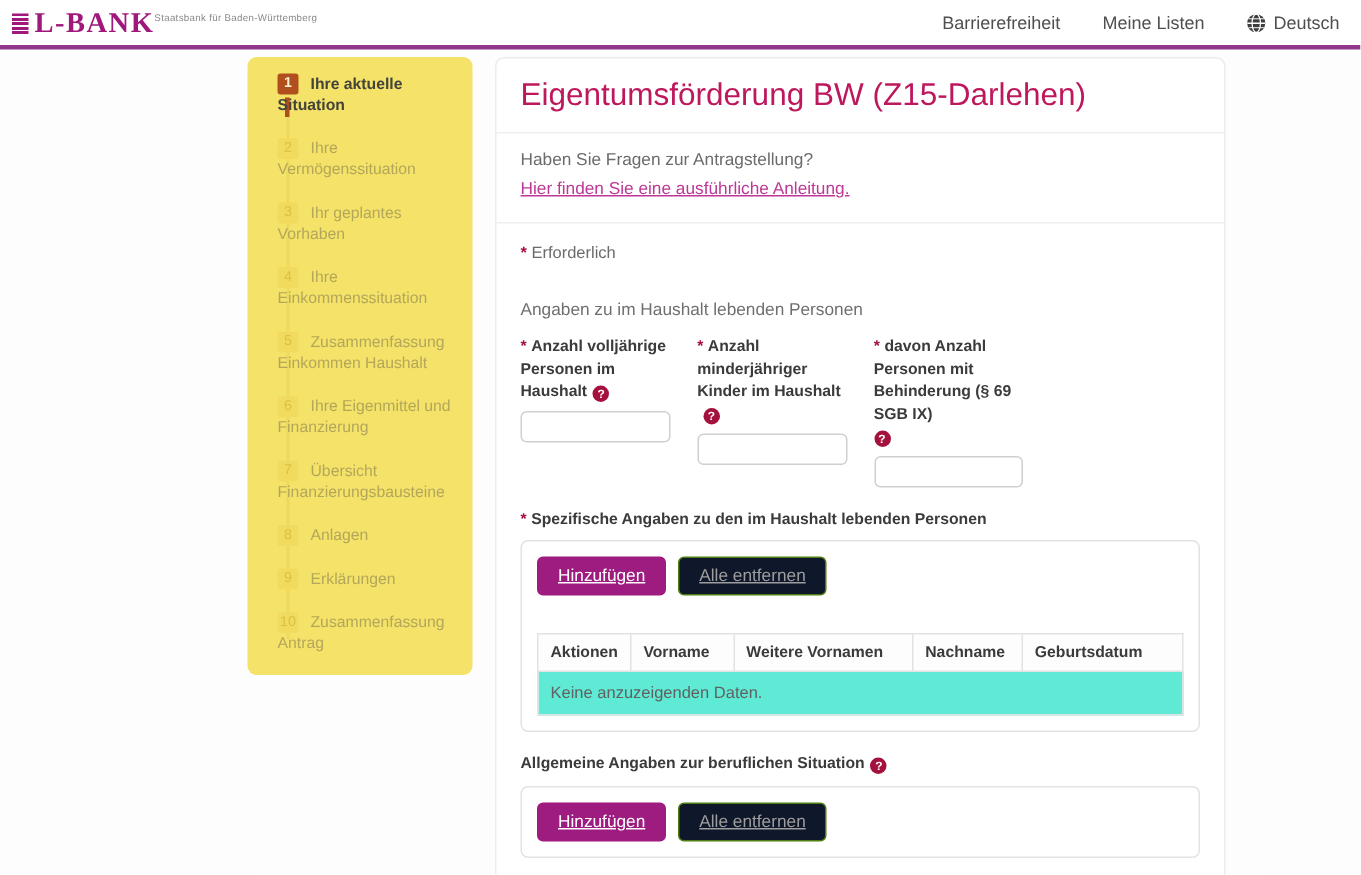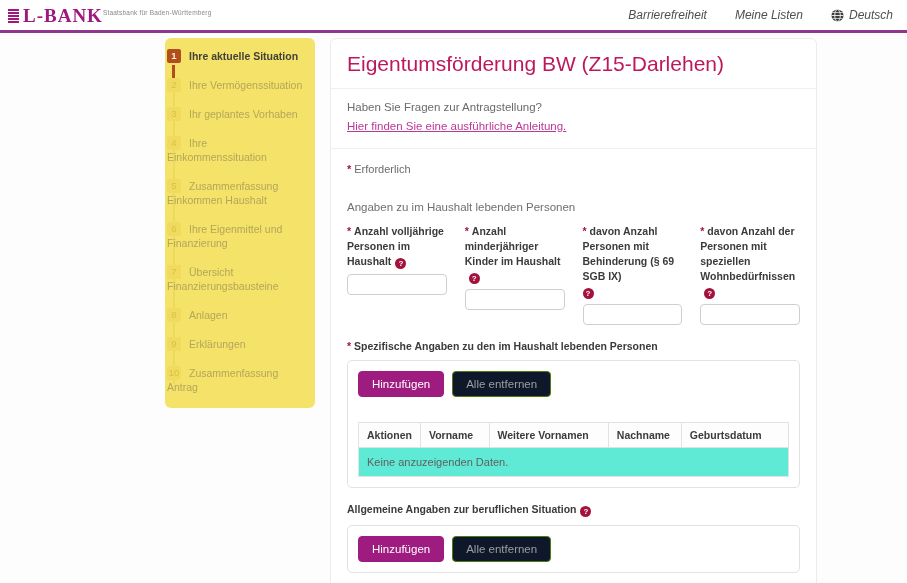--- a/index.html
+++ b/index.html
@@ -10,28 +10,28 @@
   .top-header { height:33px; background:#fff; border-bottom:3px solid #90368d;
     display:flex; align-items:center; justify-content:space-between; padding:0 14px 0 8px; }
   .logo { display:flex; align-items:flex-start; gap:4px; cursor:pointer; }
   .logo-bars { width:11px; height:15px; margin-top:2px;
     background:repeating-linear-gradient(to bottom,#a0187c 0 2px,transparent 2px 3px); }
   .logo-text-wrap { display:flex; flex-direction:row; }
   .logo-word { font-family:"Liberation Serif","DejaVu Serif",serif; font-weight:bold;
     font-size:19px; line-height:17px; color:#a0187c; letter-spacing:1px; }
   .logo-sub { font-size:6.5px; color:#8a8a8a; letter-spacing:.2px; margin-top:2px; }
   .top-nav { display:flex; align-items:center; gap:28px; font-size:12px; color:#4f4f4f; }
-  .top-nav .nav-item { display:flex; align-items:center; gap:5px; cursor:pointer;font-style:italic; }
+  .top-nav .nav-item { display:flex; align-items:center; gap:5px; cursor:pointer; }
   .globe { width:13px; height:13px; display:block; }
 
   
   .page { display:flex; align-items:flex-start; padding:5px 0 0 165px; gap:15px; }
 
   
-  .sidebar { width:150px; background:#f5e269; border-radius:6px; padding:11px 8px 14px 2px; }
+  .sidebar { width:150px; background:#f5e269; border-radius:6px; padding:11px 8px 14px 20px; }
   .steps { list-style:none; position:relative; }
   .steps .vline { position:absolute; left:6px; top:17px; bottom:10px; width:2px;
     background:#ecd95e; }
   .steps .vline-active { position:absolute; left:5px; top:16px; height:13px; width:3px;
     background:#b04e1d; }
   .step { position:relative; margin-bottom:15px; font-size:10.5px; line-height:14px;
     color:#b3a75a; cursor:pointer; }
   .step:last-child { margin-bottom:0; }
   .step .num { position:relative; z-index:1; display:inline-block; width:14px; height:14px;
     margin-right:8px; text-align:center; font-size:9.5px; line-height:14px; border-radius:2px;
@@ -61,21 +61,21 @@
     background:#fff; font-size:11px; padding:0 6px; color:#3b3b3b; outline:none; }
   .help-icon { display:inline-block; width:11px; height:11px; border-radius:50%;
     background:#a5113d; color:#fff; font-size:8px; line-height:11px; text-align:center;
     font-weight:bold; margin-left:4px; vertical-align:-1px; cursor:pointer; }
 
   .bold-label { font-size:10.5px; font-weight:bold; color:#3b3b3b; margin:15px 0 8px; }
 
   .panel { border:1px solid #e2e2e2; border-radius:5px; padding:10px; }
   .btn-row { display:flex; gap:8px; }
   .btn { font-size:11.5px; border-radius:4px; padding:6px 13px; cursor:pointer;
-    font-family:inherit; }
+    font-family:inherit;text-decoration:underline; }
   .btn-primary { background:#9e1b7f; color:#fff; border:1px solid #9e1b7f; }
   .btn-secondary { background:#0f172a; color:#9e9e9e; border:1px solid #4d7c0f; }
 
   table { width:100%; border-collapse:collapse; margin-top:25px; }
   th { text-align:left; font-size:10.5px; font-weight:bold; color:#3b3b3b;
     border:1px solid #e2e2e2; padding:6px 8px; background:#fdfdfd; }
   td.empty-cell { font-size:11px; color:#616161;
     border:1px solid #e2e2e2; padding:8px; background:#5eead4; }
 </style>
 </head>
@@ -176,26 +176,20 @@
         <div class="field">
           <div class="field-label">
             <span class="asterisk">*</span><span>Anzahl minderjähriger Kinder im Haushalt</span><span class="help-icon">?</span>
           </div>
           <input type="text" style="">
         </div>
         <div class="field">
           <div class="field-label">
             <span class="asterisk">*</span><span>davon Anzahl Personen mit Behinderung (§ 69 SGB IX)</span><br>
             <span class="help-icon" style="margin-left:0;">?</span>
-          </div>
-          <input type="text" style="">
-        </div>
-        <div class="field">
-          <div class="field-label">
-            <span class="asterisk">*</span><span>davon Anzahl der Personen mit speziellen Wohnbedürfnissen</span><span class="help-icon">?</span>
           </div>
           <input type="text" style="">
         </div>
       </div>
 
       <div class="bold-label">
         <span class="asterisk">*</span><span>Spezifische Angaben zu den im Haushalt lebenden Personen</span>
       </div>
 
       <div class="panel">

